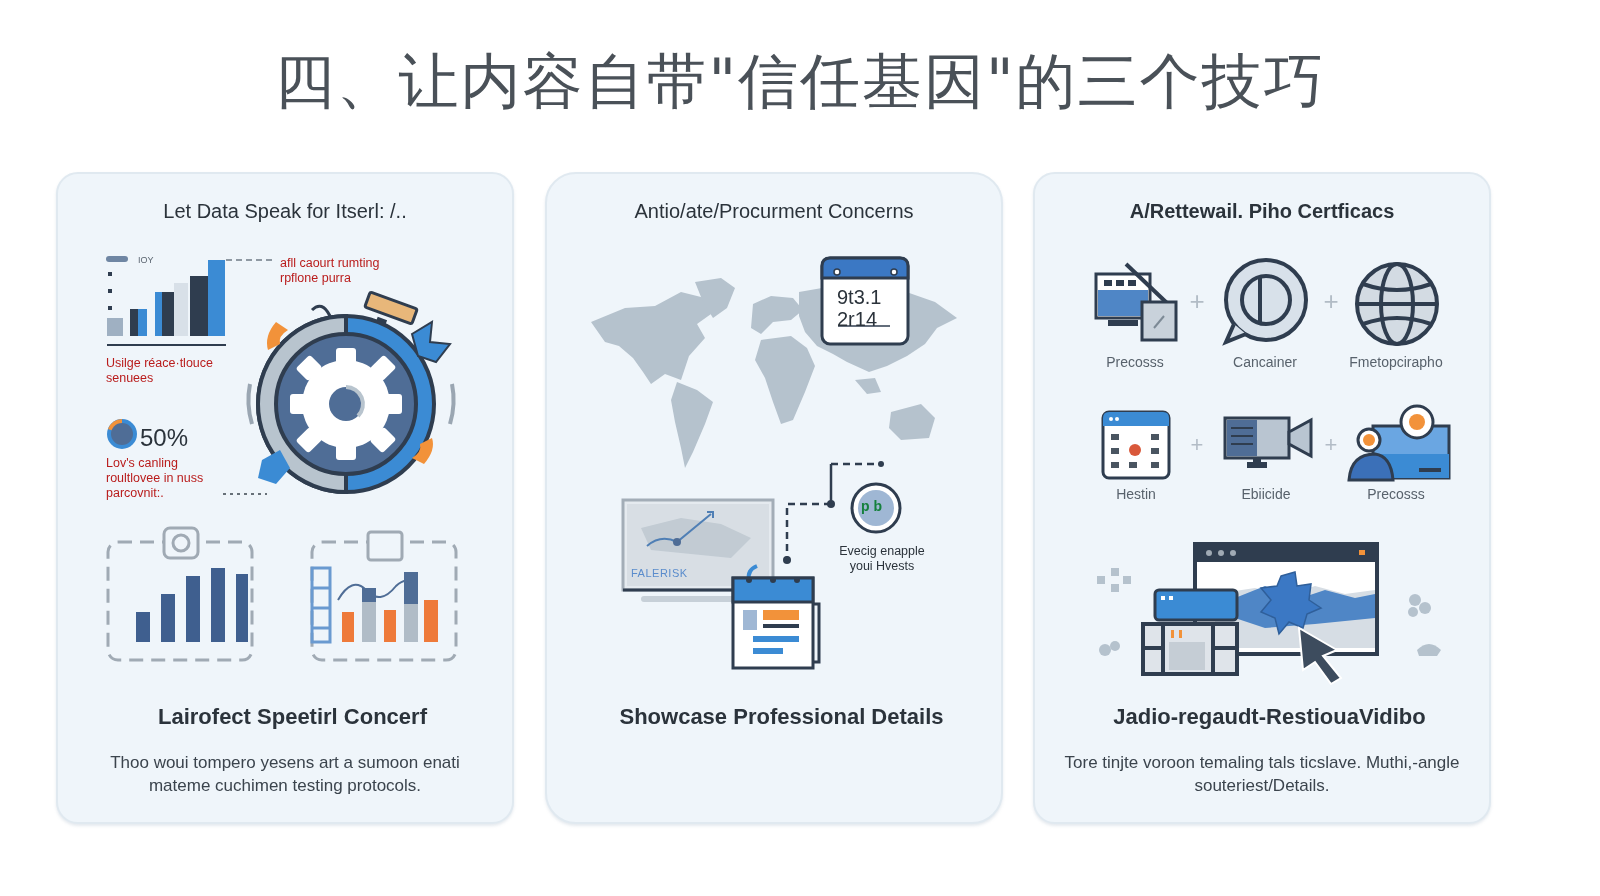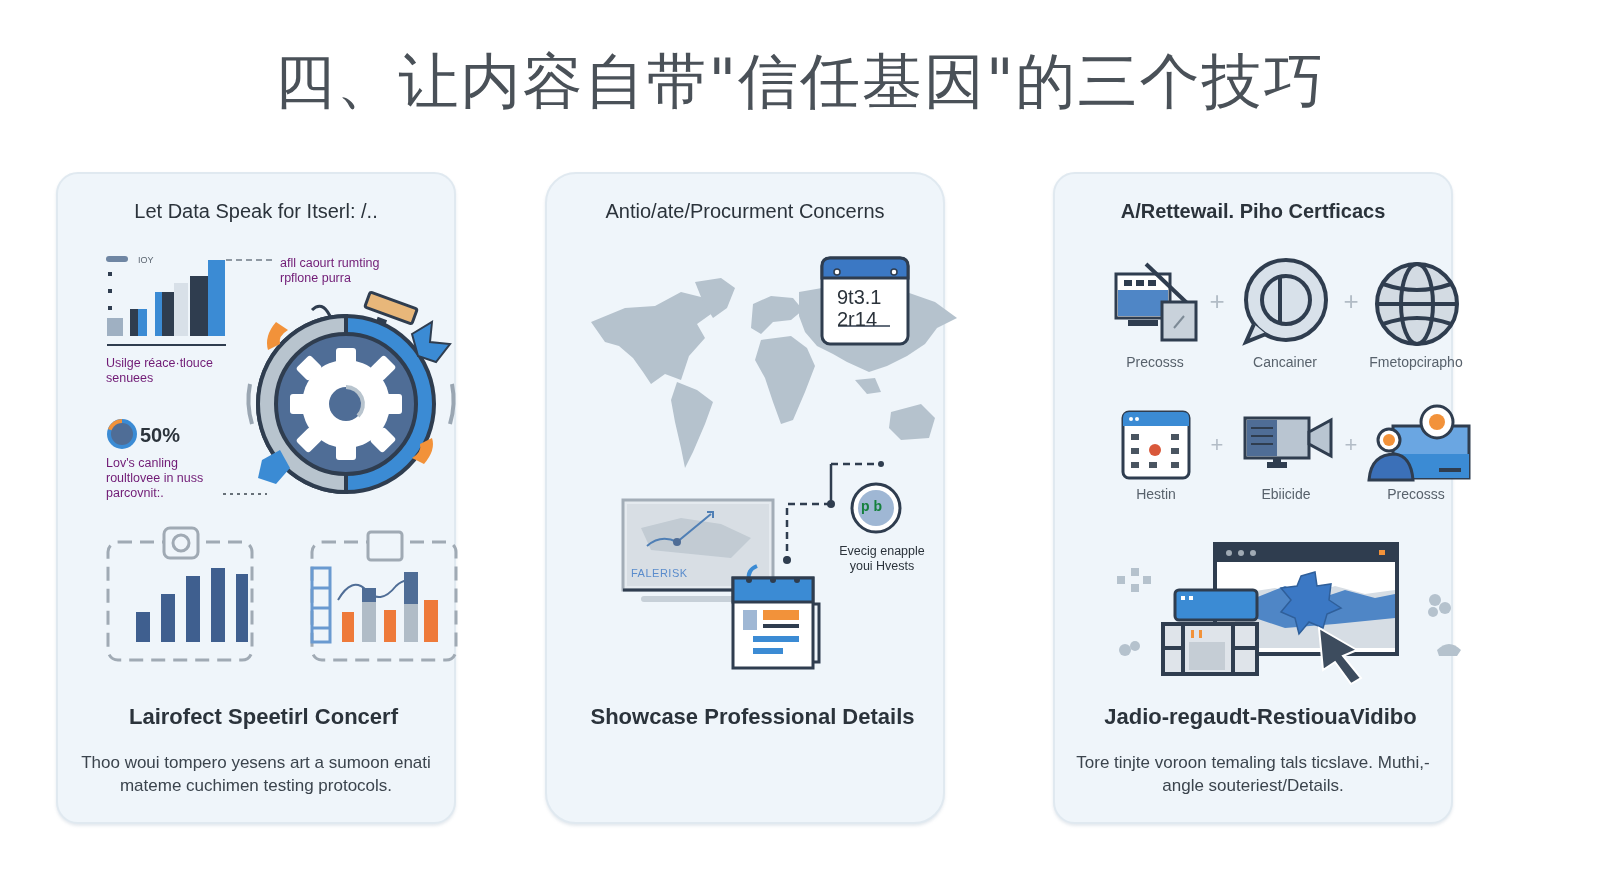--- a/index.html
+++ b/index.html
@@ -6,51 +6,51 @@
   html, body { width: 1600px; height: 896px; background: #ffffff; overflow: hidden; }
   body { font-family: "DejaVu Sans", "Liberation Sans", sans-serif; color: #2f3a45; position: relative; }
 
   .page-title {
     position: absolute; left: 0; top: 42px; width: 1600px; text-align: center;
     font-size: 60px; font-weight: 400; color: #4a5158; letter-spacing: 2px;
     font-family: "DejaVu Sans", sans-serif;
   }
 
   .card {
-    position: absolute; top: 172px; width: 400px; height: 652px;
+    position: absolute; top: 172px; width: 458px; height: 652px;
     background: #eff5fa; border: 2px solid #e0e9f0; border-radius: 22px;
     box-shadow: 0 2px 3px rgba(150,170,190,0.25);
   }
   .card.c1 { left: 56px; }
   .card.c2 { left: 545px; border-radius: 31px; }
-  .card.c3 { left: 1033px; margin-left: 20px; }
+  .card.c3 { left: 1033px; }
 
   .card-heading {
     position: absolute; top: 26px; left: 0; width: 100%; text-align: center;
     font-family: "Liberation Sans", sans-serif; font-size: 20px; color: #2b333b;
   }
   .card-heading.bold { font-weight: 700; }
   .card-subtitle {
     position: absolute; top: 530px; left: 0; width: 100%; text-align: center;
     font-family: "Liberation Sans", sans-serif; font-size: 22px; font-weight: 700; color: #2b333b; padding-left: 15px;
   }
   .card-desc {
     position: absolute; top: 577px; left: 20px; right: 20px; text-align: center;
     font-family: "Liberation Sans", sans-serif; font-size: 17px; line-height: 23px; color: #3b444d;
   }
   .small-text {
-    position: absolute; font-family: "Liberation Sans", sans-serif; font-size: 12.5px; line-height: 15px; color: #701a75;
+    position: absolute; font-family: "Liberation Sans", sans-serif; font-size: 12.5px; line-height: 15px; color: #b91c1c;
   }
   .icon-label {
     position: absolute; width: 130px; text-align: center;
     font-family: "Liberation Sans", sans-serif; font-size: 14px; color: #58626c;
   }
   svg { position: absolute; overflow: visible; }
   .pct {
-    position: absolute; font-family: "Liberation Sans", sans-serif; font-weight: 700; font-size: 20px; color: #2b333b;
+    position: absolute; font-family: "Liberation Sans", sans-serif; font-weight: 400; font-size: 24px; color: #2b333b;
   }
 </style>
 </head>
 <body>
 
 <div class="page-title">四、让内容自带"信任基因"的三个技巧</div>
 
 <div class="card c1">
   <div class="card-heading">Let Data Speak for Itserl: /..</div>
 

